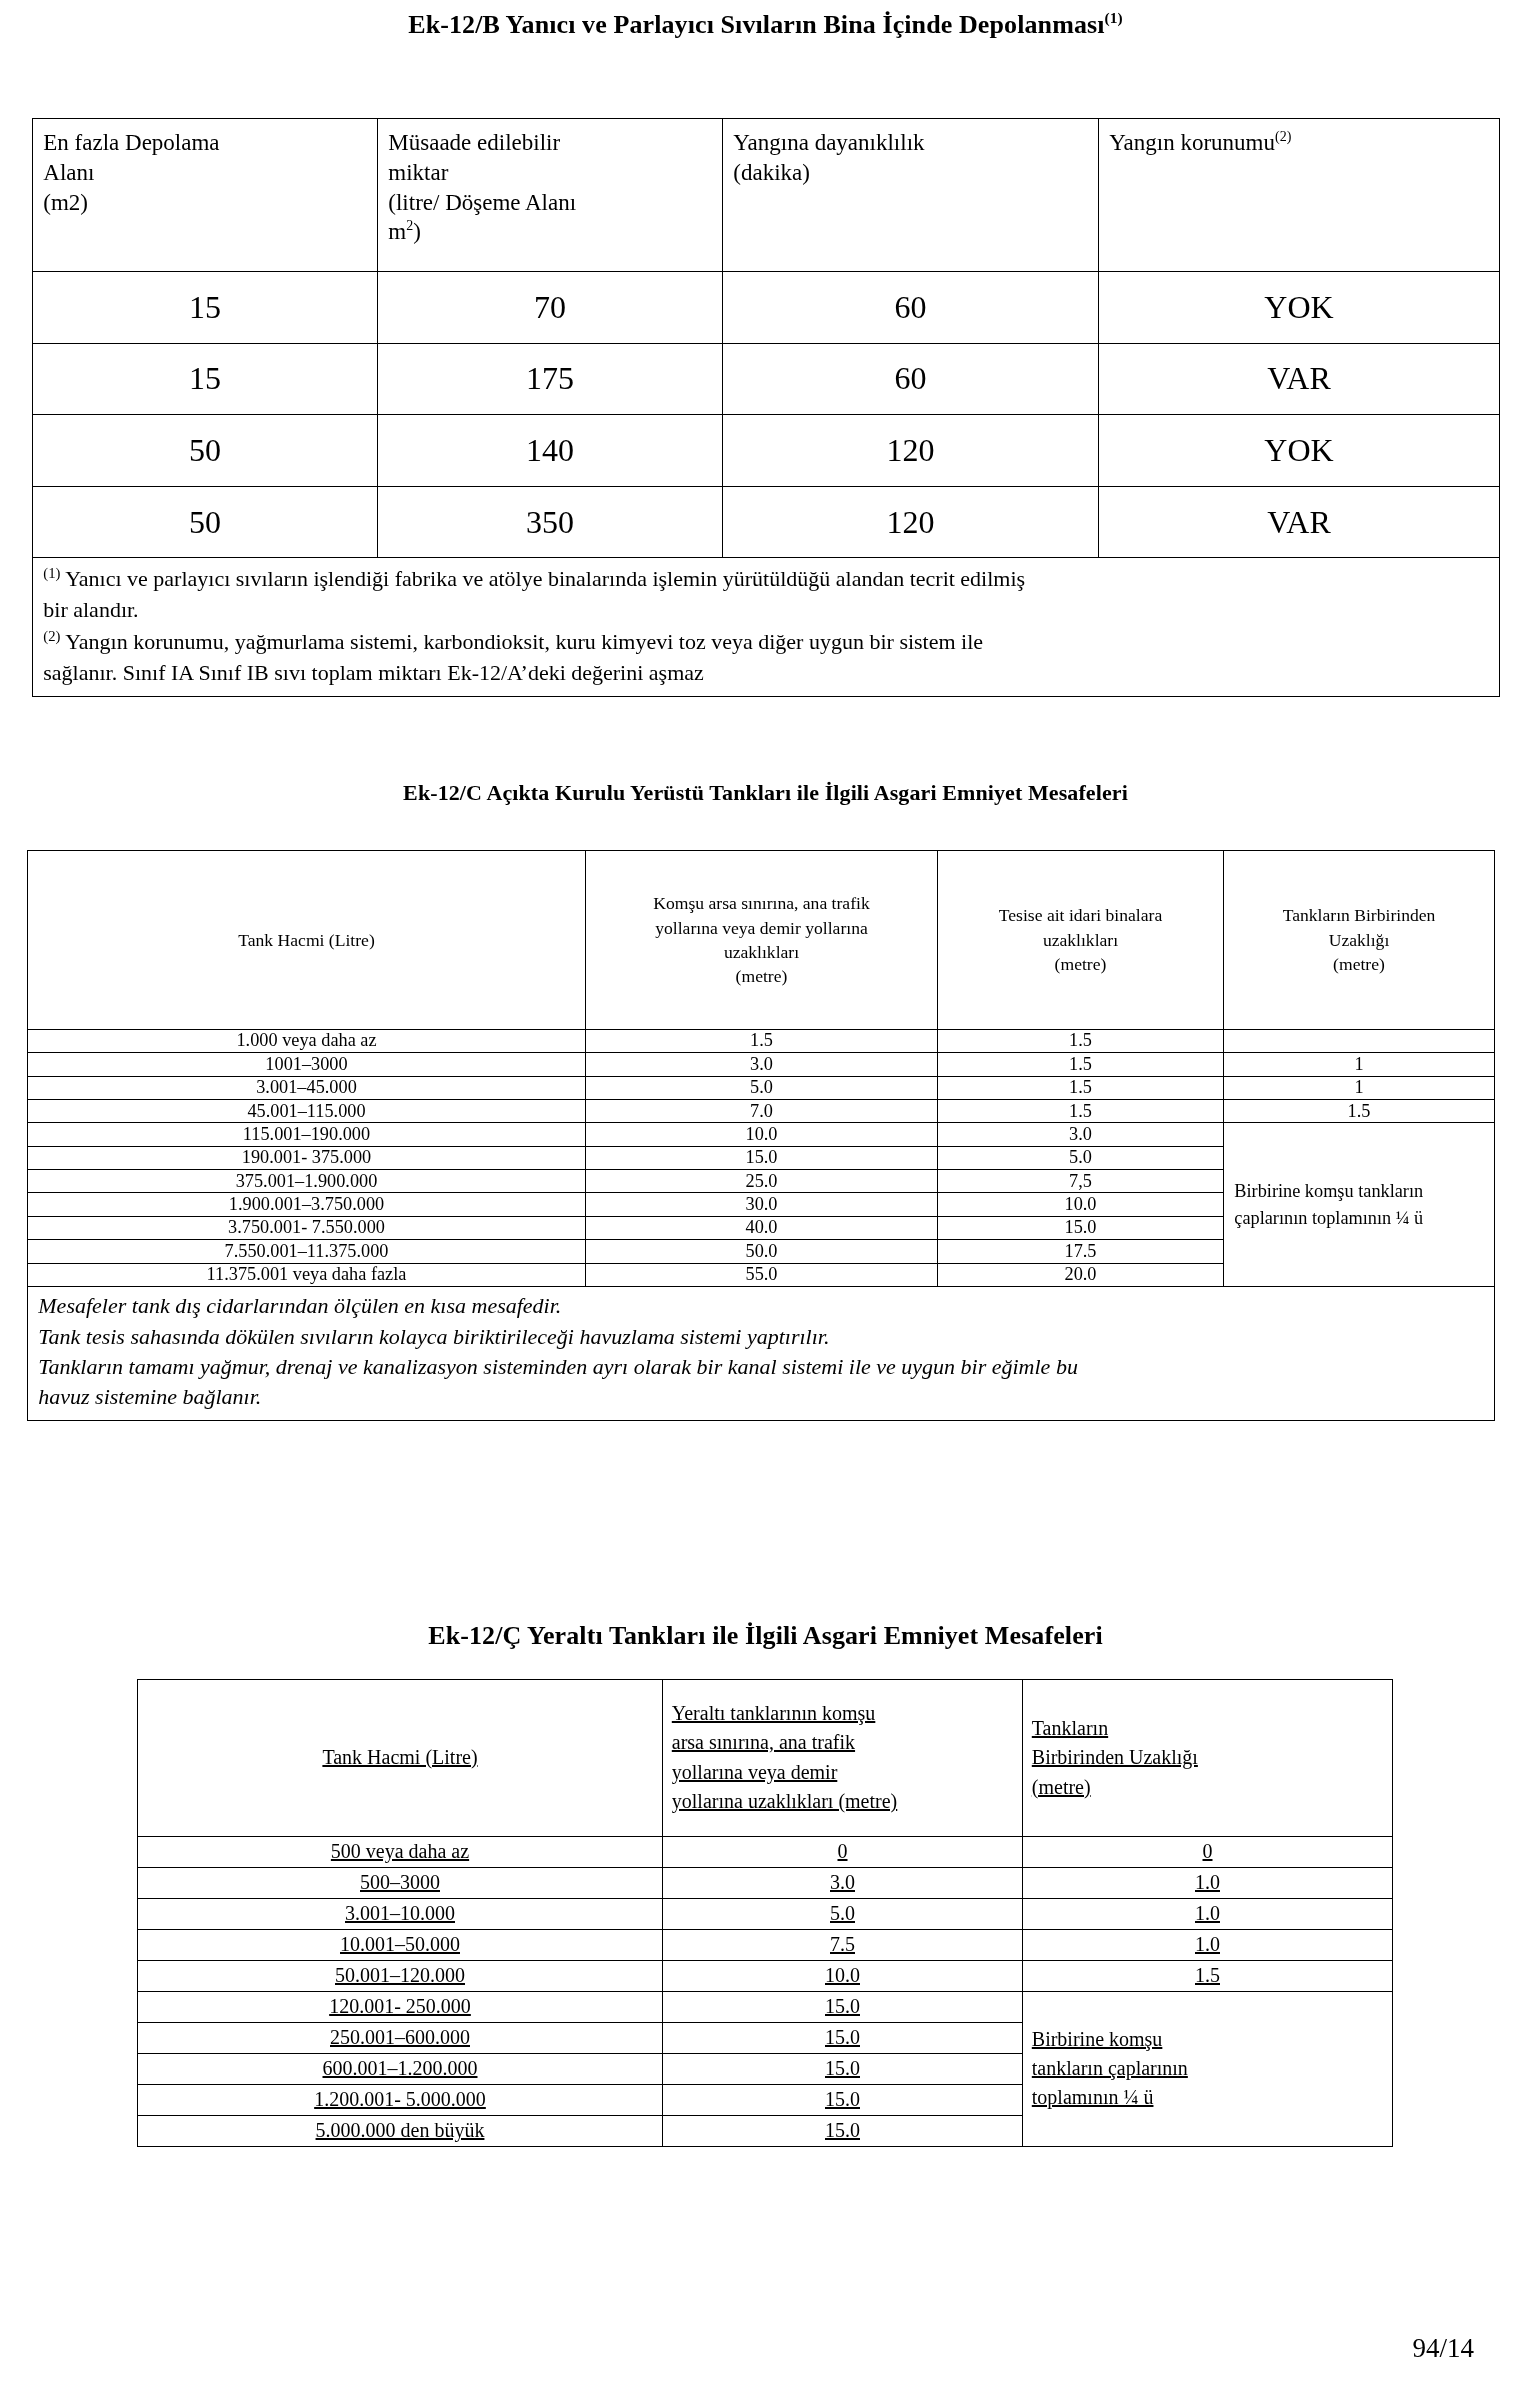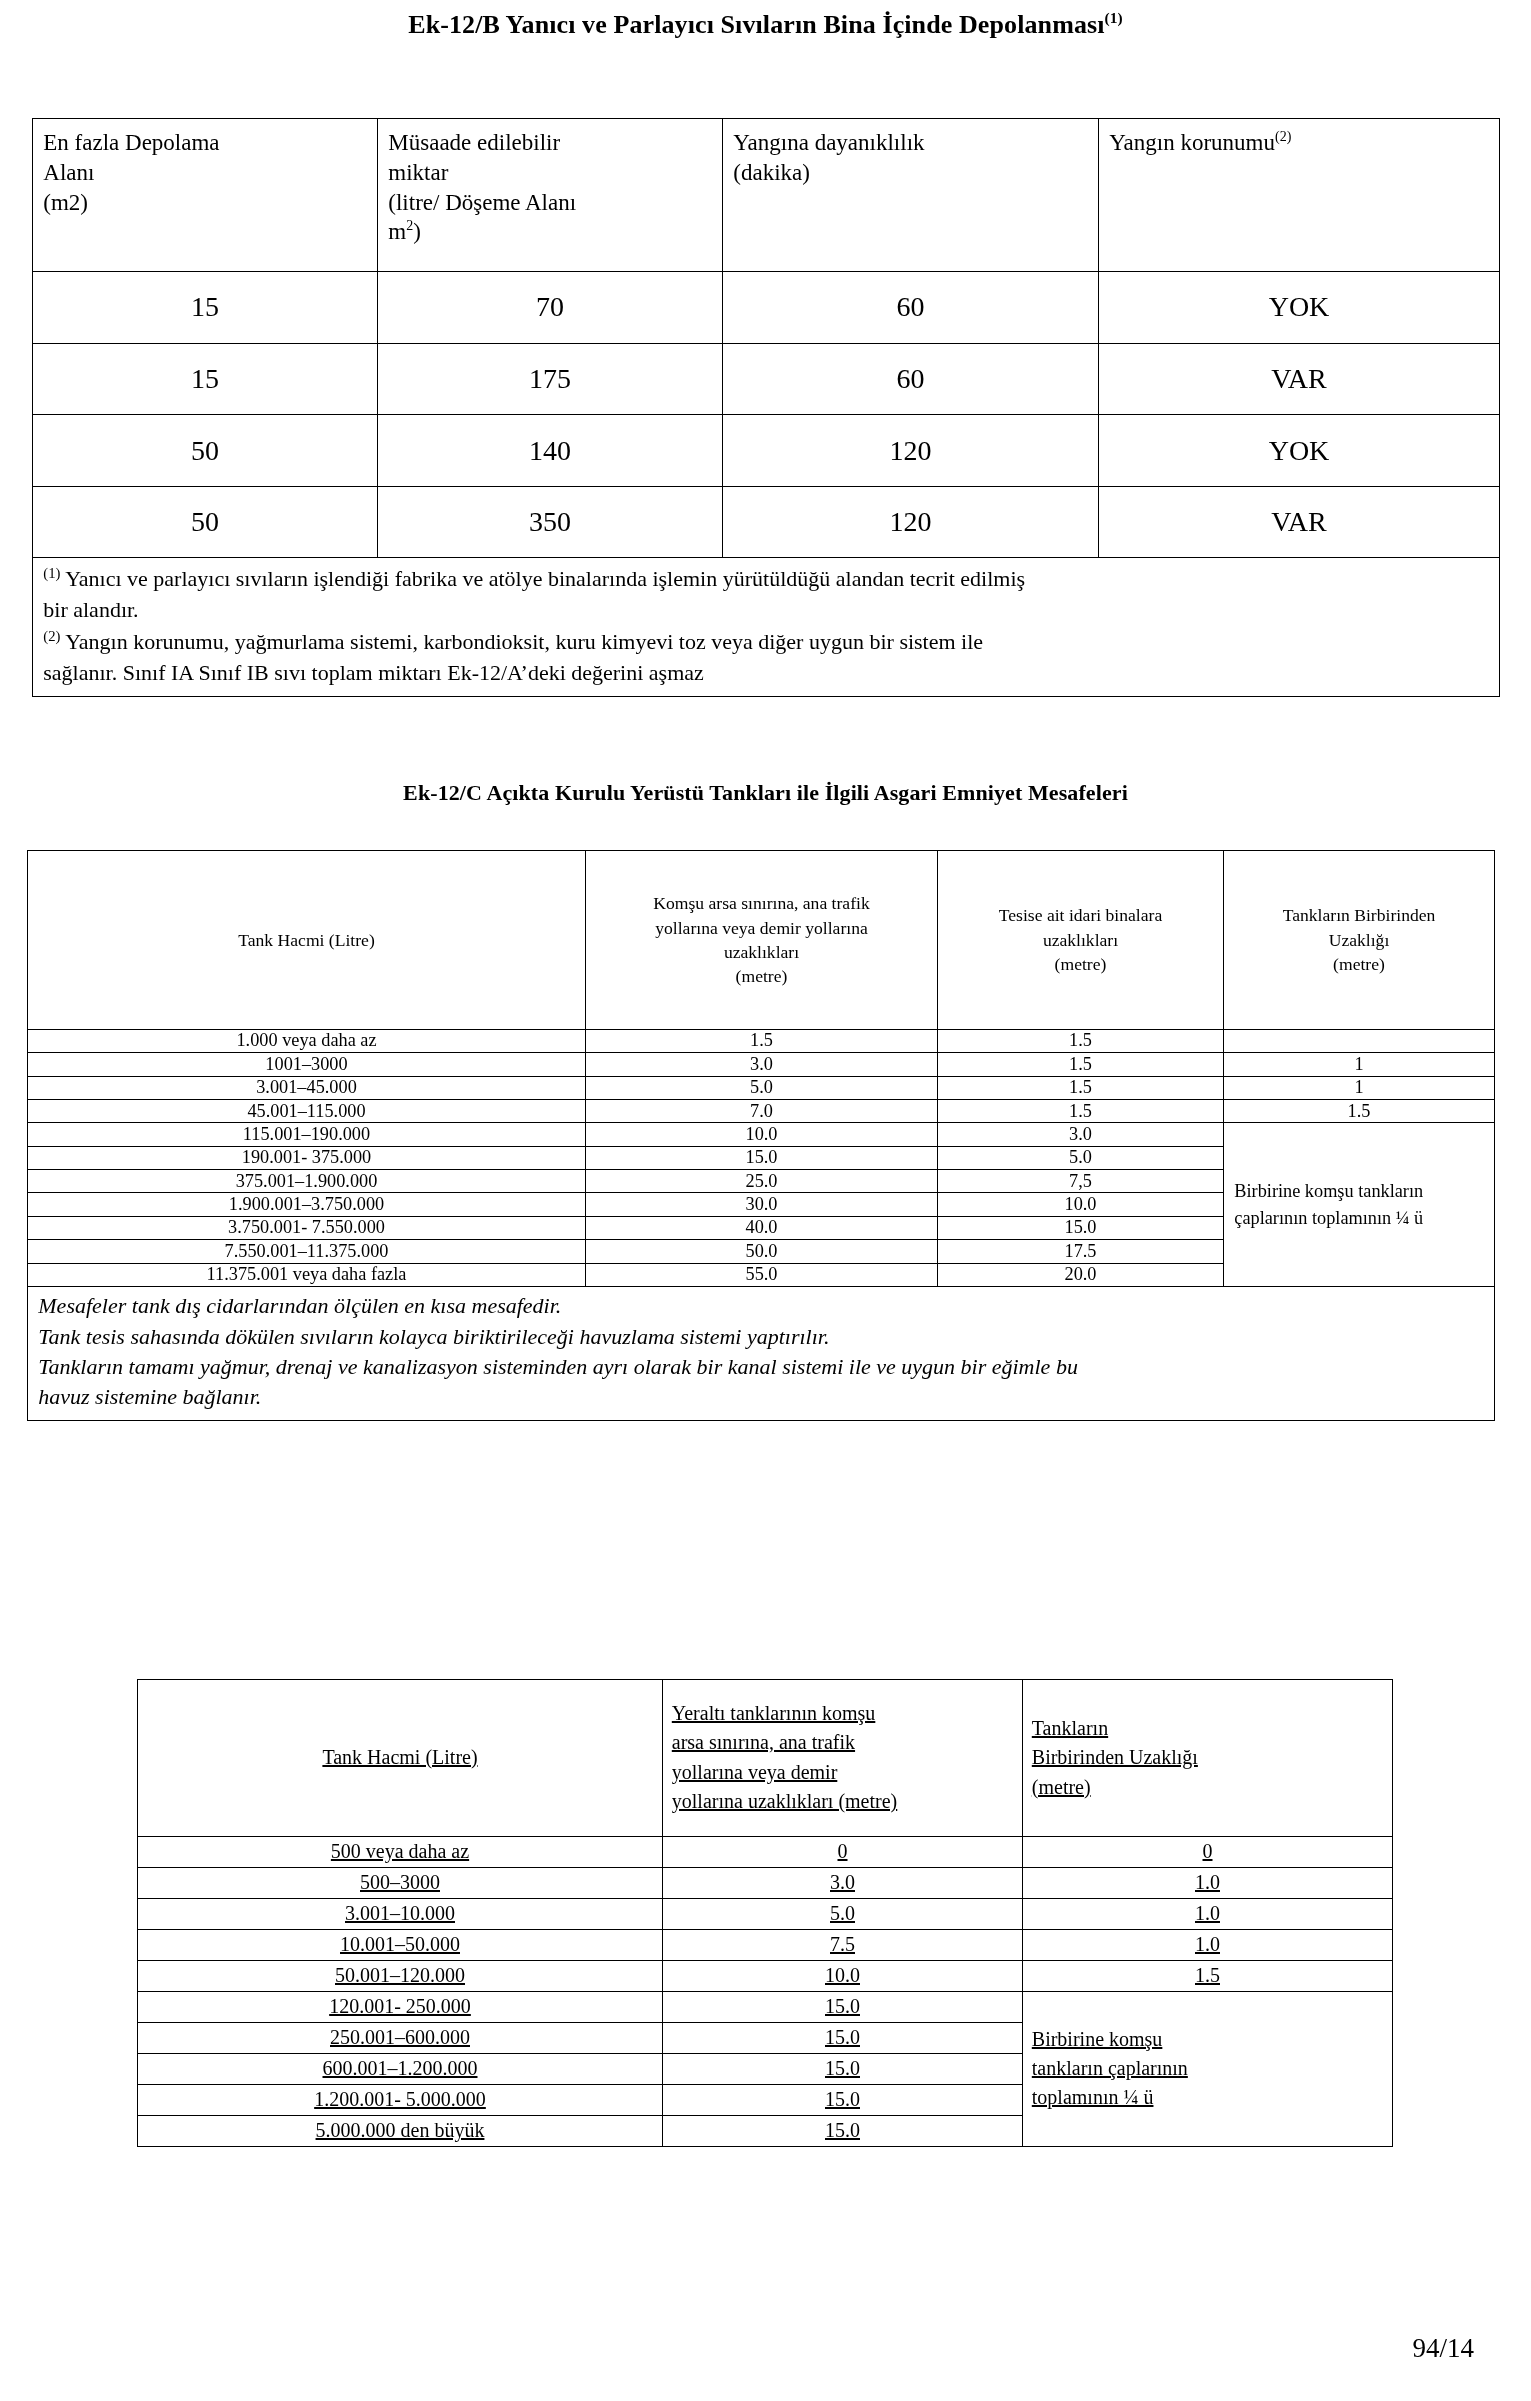--- a/index.html
+++ b/index.html
@@ -64,21 +64,21 @@
   }
   #table-b .hdr {
     font-size: 23px;
     line-height: 1.30;
     padding: 8.8px 10.3px 7.3px 10.3px;
     height: 136px;
     vertical-align: top;
   }
   #table-b .hdr .sup { font-size: 14px; vertical-align: super; }
   #table-b .val {
-    font-size: 28px;
+    font-size: 32px;
     text-align: center;
     height: 56px;
     vertical-align: middle;
     padding: 7.3px 0;
   }
   #table-b .notes {
     font-size: 22px;
     line-height: 1.42;
     padding: 4.4px 10.3px 7.3px 10.3px;
     text-align: justify;
@@ -350,20 +350,21 @@
         <td class="cfoot" colspan="4">
           <span class="foot-line">Mesafeler tank dış cidarlarından ölçülen en kısa mesafedir.</span>
           <span class="foot-line">Tank tesis sahasında dökülen sıvıların kolayca biriktirileceği havuzlama sistemi yaptırılır.</span>
           <span class="foot-line">Tankların tamamı yağmur, drenaj ve kanalizasyon sisteminden ayrı olarak bir kanal sistemi ile ve uygun bir eğimle bu</span>
           <span class="foot-line">havuz sistemine bağlanır.</span>
         </td>
       </tr>
     </tbody>
   </table>
 
+  <div class="section-title" id="title-cc">Ek-12/Ç  Yeraltı Tankları ile İlgili Asgari Emniyet Mesafeleri</div>
 
   <table id="table-cc">
     <colgroup>
       <col style="width:525px">
       <col style="width:360px">
       <col style="width:370px">
     </colgroup>
     <tbody>
       <tr>
         <td class="ehdr ehdr-center">

